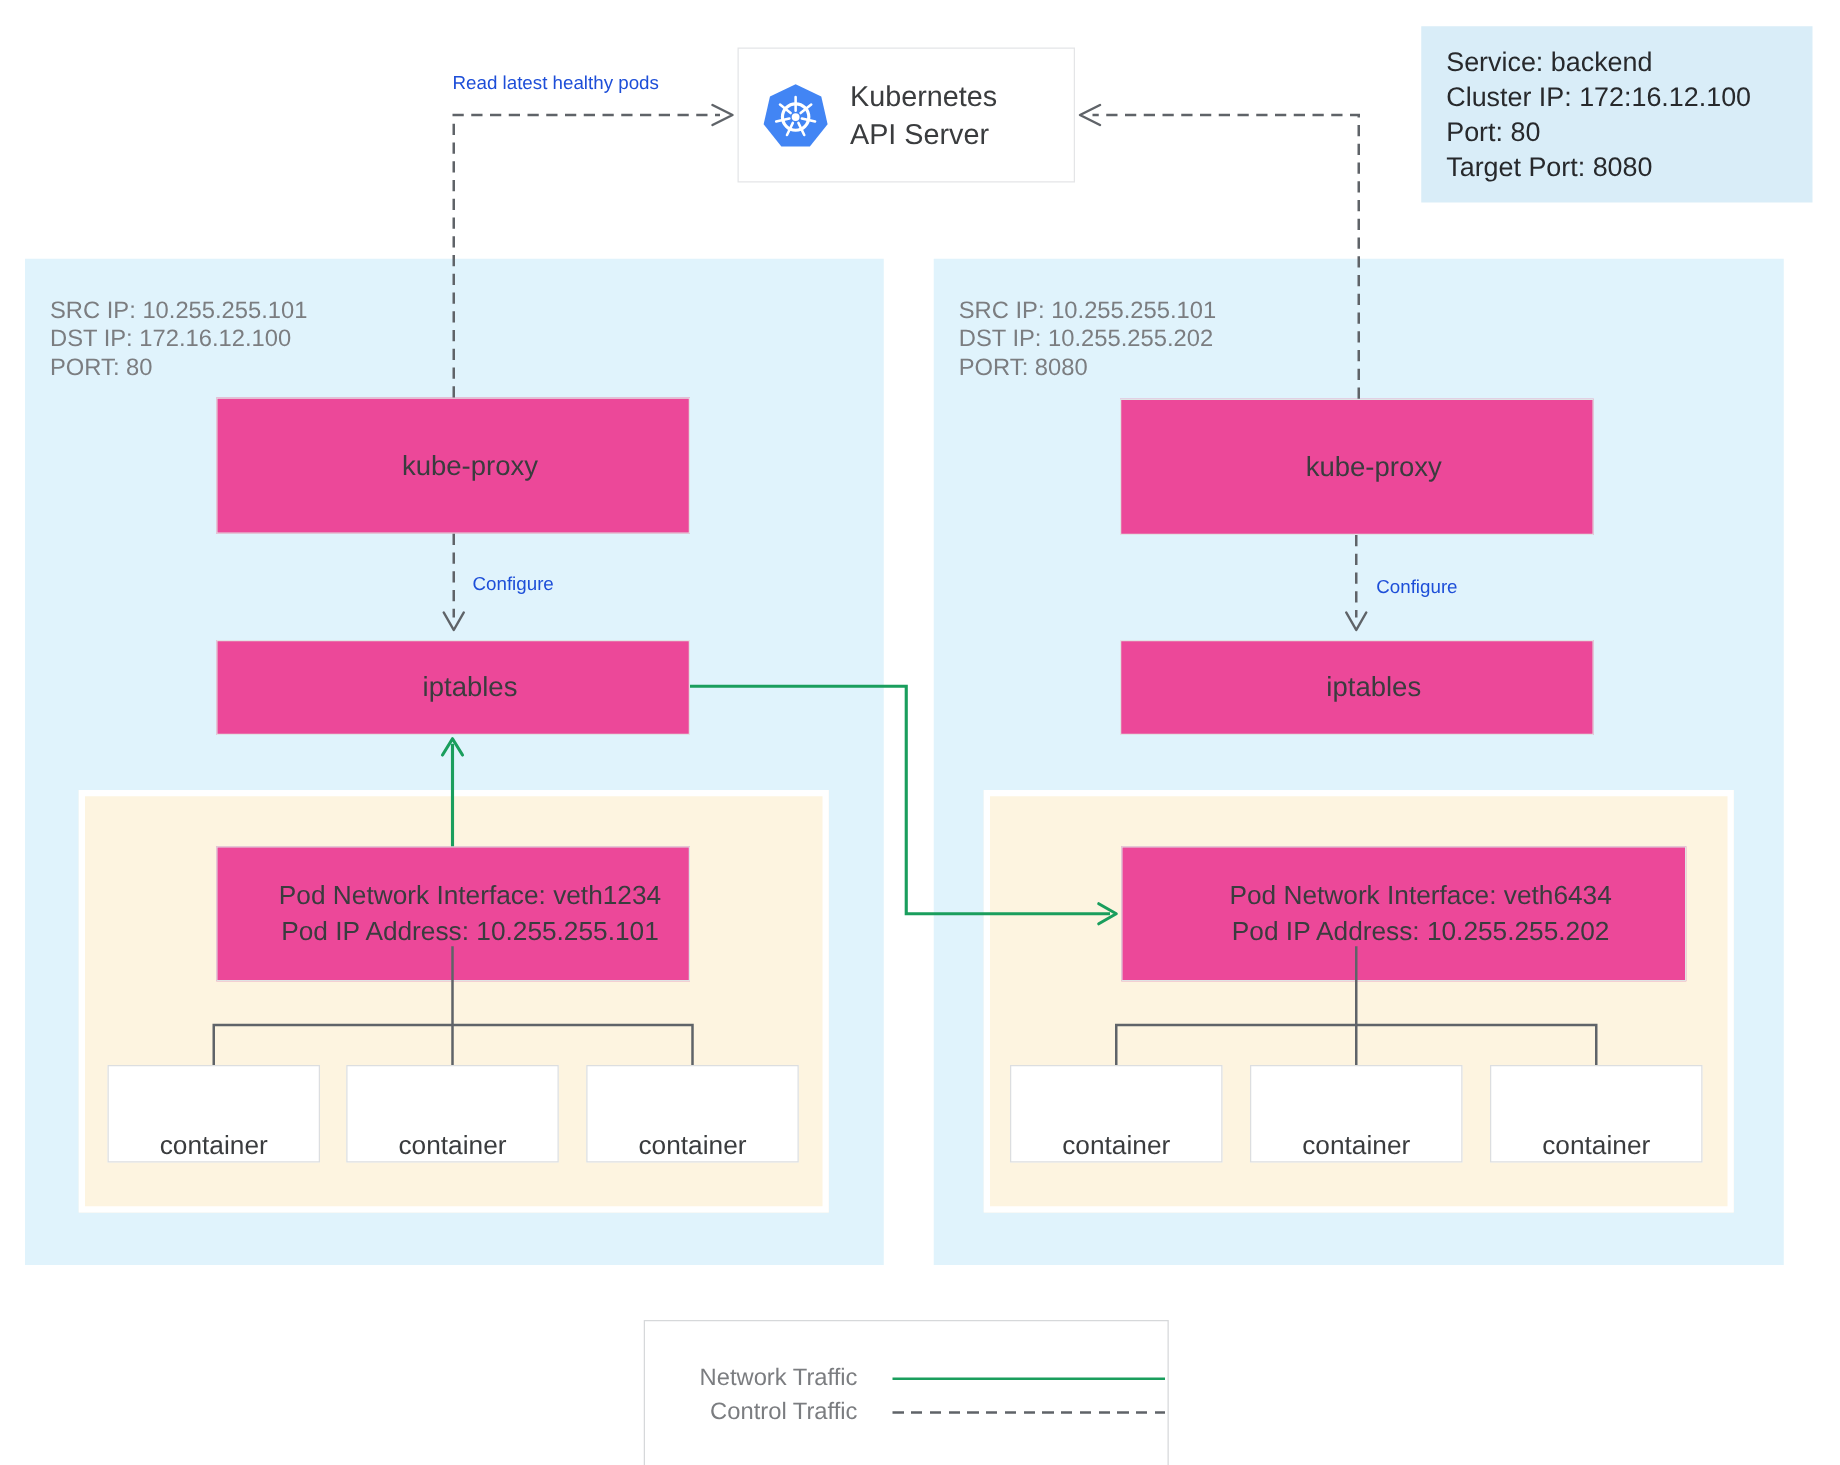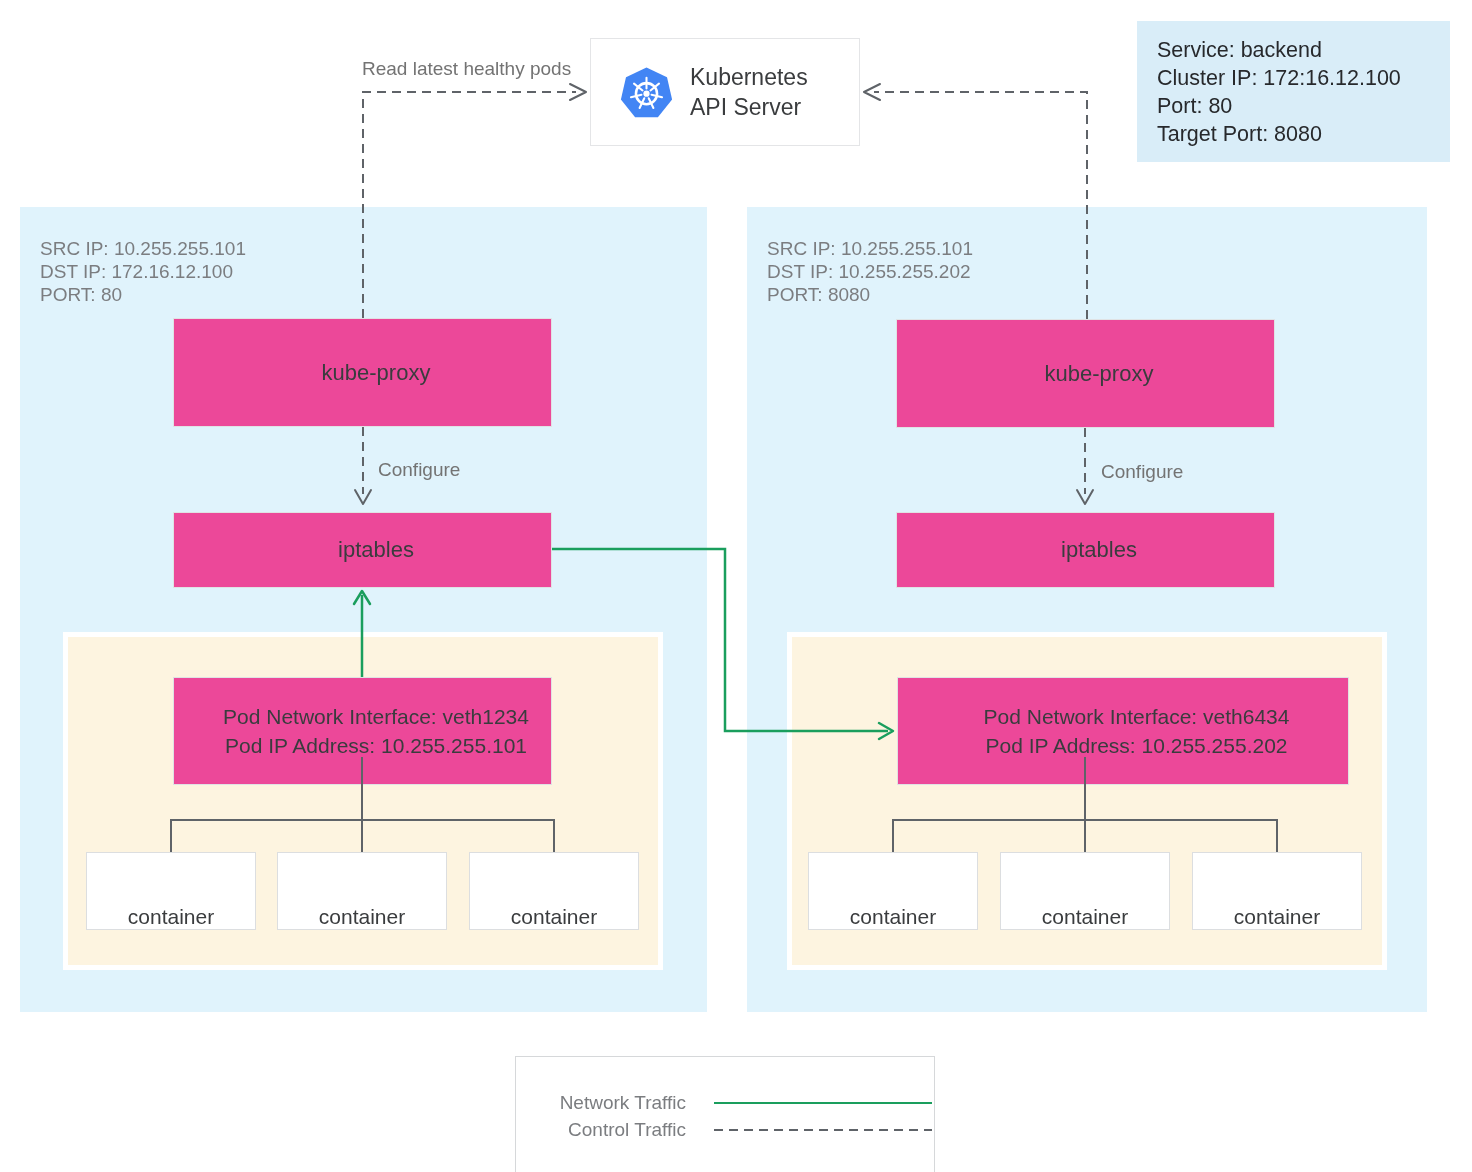--- a/index.html
+++ b/index.html
@@ -42,29 +42,29 @@
   .podif.left  { left:173px; top:677px; width:379px; height:108px; }
   .podif.right { left:897px; top:677px; width:452px; height:108px; }
 
   .container-box { position:absolute; top:852px; width:170px; height:78px;
                    background:#fff; border:1px solid #dcdee0;
                    display:flex; align-items:flex-end; justify-content:center;
                    color:#3a3c3e; font-size:21px; }
 
   .api-box { position:absolute; left:590px; top:38px; width:270px; height:108px;
              background:#fff; border:1px solid #e4e5e7;
-             display:flex; align-items:center; gap:15px; padding-left:27px; }
+             display:flex; align-items:center; gap:15px; padding-left:17px; }
   .api-box .title { font-size:23px; line-height:30px; color:#3a3c3e; }
   .k8s-logo { width:57px; height:57px; flex:0 0 auto; }
 
   .service-box { position:absolute; left:1137px; top:21px; width:313px; height:141px;
                  background:var(--service-box-blue); padding:15px 0 0 20px;
                  color:#27292c; font-size:21.5px; line-height:28px; }
 
-  .annotation { position:absolute; color:#737373; font-size:19px; white-space:nowrap; }
+  .annotation { position:absolute; color:#1d4ed8; font-size:15px; white-space:nowrap; }
   .ann-read { left:362px; top:58px; }
   .ann-cfg-left { left:378px; top:459px; }
   .ann-cfg-right { left:1101px; top:461px; }
 
   .legend { position:absolute; left:515px; top:1056px; width:420px; height:120px;
             background:#fff; border:1px solid #d6d8da;
             display:flex; flex-direction:column; justify-content:center; gap:5px; }
   .legend-row { display:flex; align-items:center; }
   .legend-label { width:170px; text-align:right; color:#7b7d80; font-size:19px; }
   .legend-line { width:218px; height:2px; margin-left:28px; }

